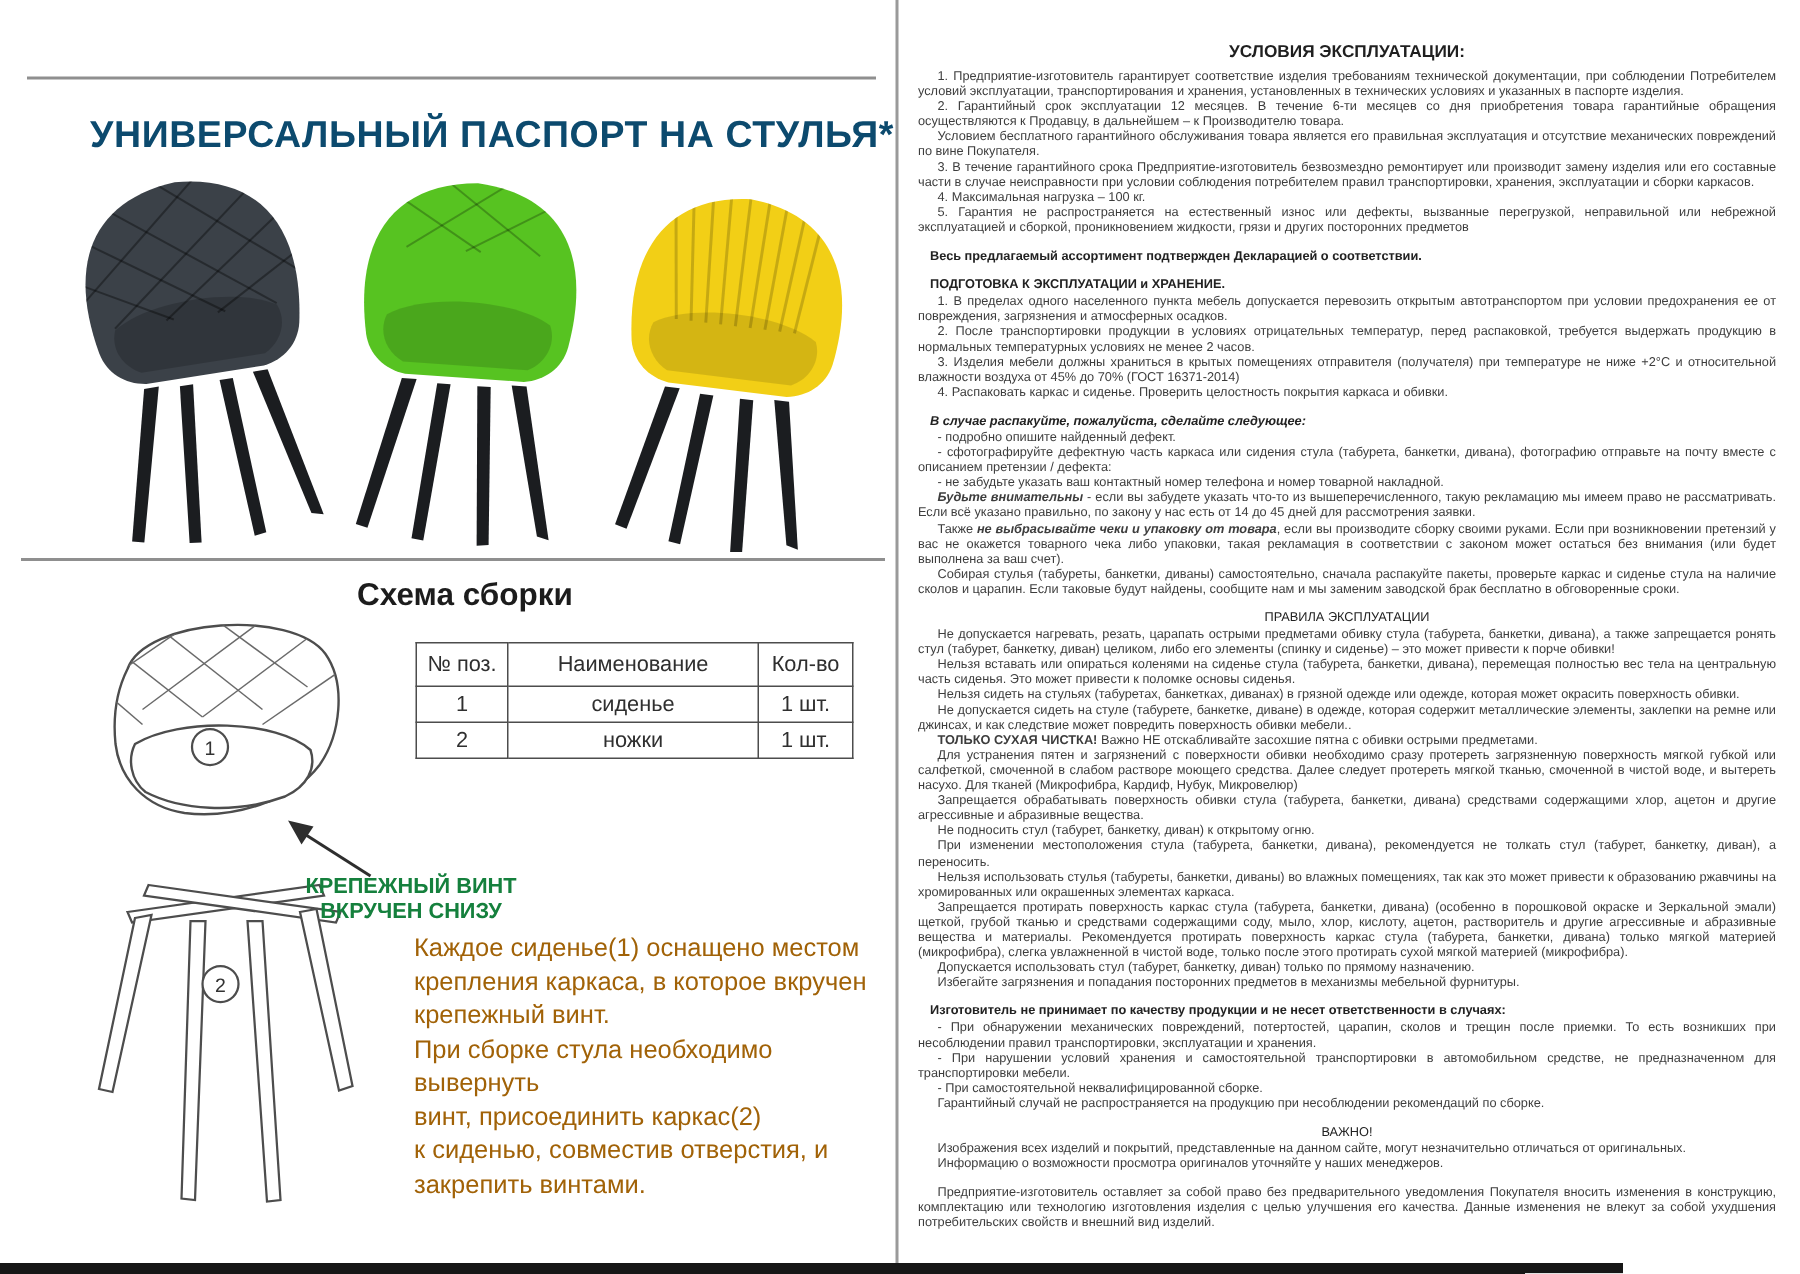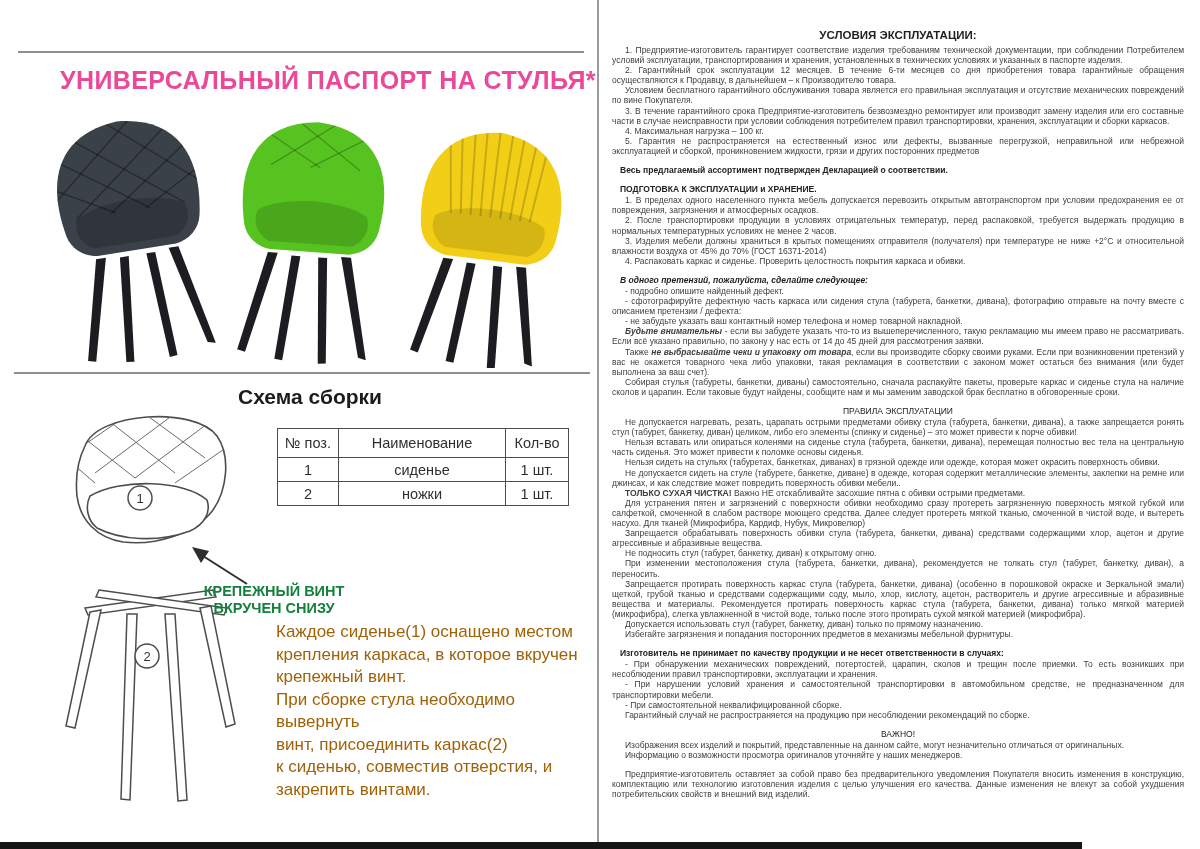--- a/index.html
+++ b/index.html
@@ -3,22 +3,22 @@
 <meta charset="utf-8">
 <style>
   html,body{margin:0;padding:0;background:#fff;}
   .page{position:relative;width:1200px;height:849px;background:#ffffff;overflow:hidden;
         font-family:"Liberation Sans","DejaVu Sans",sans-serif;color:#3d3d3d;}
 
   
   .rule{position:absolute;height:2px;background:#8f8f8f;}
   .rule-top{left:18px;top:51px;width:566px;}
   .rule-mid{left:14px;top:372px;width:576px;}
-  .page-title{position:absolute;left:0;top:66px;width:656px;text-align:center;
-              font-size:25px;font-weight:bold;color:#ec4899;letter-spacing:.4px;}
+  .page-title{position:absolute;left:0;top:76px;width:656px;text-align:center;
+              font-size:25px;font-weight:bold;color:#0c4a6e;letter-spacing:.4px;}
   .chair{position:absolute;}
   .chair1{left:36px;top:106px;}
   .chair2{left:210px;top:108px;}
   .chair3{left:386px;top:118px;}
 
   .assembly-heading{position:absolute;left:0;top:385px;width:620px;text-align:center;
                     font-size:21px;font-weight:bold;color:#1c1c1c;}
   .diagram{position:absolute;left:35px;top:398px;}
 
   .parts-table{position:absolute;left:277px;top:428px;border-collapse:collapse;
@@ -243,37 +243,38 @@
       <div class="rb-p">Условием бесплатного гарантийного обслуживания товара является его правильная эксплуатация и отсутствие механических повреждений по вине Покупателя.</div>
       <div class="rb-p">3. В течение гарантийного срока Предприятие-изготовитель безвозмездно ремонтирует или производит замену изделия или его составные части в случае неисправности при условии соблюдения потребителем правил транспортировки, хранения, эксплуатации и сборки каркасов.</div>
       <div class="rb-p">4. Максимальная нагрузка – 100 кг.</div>
       <div class="rb-p">5. Гарантия не распространяется на естественный износ или дефекты, вызванные перегрузкой, неправильной или небрежной эксплуатацией и сборкой, проникновением жидкости, грязи и других посторонних предметов</div>
       <div class="rb-hl">Весь предлагаемый ассортимент подтвержден Декларацией о соответствии.</div>
       <div class="rb-hl">ПОДГОТОВКА К ЭКСПЛУАТАЦИИ и ХРАНЕНИЕ.</div>
       <div class="rb-p">1. В пределах одного населенного пункта мебель допускается перевозить открытым автотранспортом при условии предохранения ее от повреждения, загрязнения и атмосферных осадков.</div>
       <div class="rb-p">2. После транспортировки продукции в условиях отрицательных температур, перед распаковкой, требуется выдержать продукцию в нормальных температурных условиях не менее 2 часов.</div>
       <div class="rb-p">3. Изделия мебели должны храниться в крытых помещениях отправителя (получателя) при температуре не ниже +2°С и относительной влажности воздуха от 45% до 70% (ГОСТ 16371-2014)</div>
       <div class="rb-p">4. Распаковать каркас и сиденье. Проверить целостность покрытия каркаса и обивки.</div>
-      <div class="rb-hli">В одного претензий, пожалуйста, сделайте следующее:</div>
+      <div class="rb-hli">В случае распакуйте, пожалуйста, сделайте следующее:</div>
       <div class="rb-p">- подробно опишите найденный дефект.</div>
       <div class="rb-p">- сфотографируйте дефектную часть каркаса или сидения стула (табурета, банкетки, дивана), фотографию отправьте на почту вместе с описанием претензии / дефекта:</div>
       <div class="rb-p">- не забудьте указать ваш контактный номер телефона и номер товарной накладной.</div>
       <div class="rb-p"><span class="run-b run-i">Будьте внимательны</span> - если вы забудете указать что-то из вышеперечисленного, такую рекламацию мы имеем право не рассматривать. Если всё указано правильно, по закону у нас есть от 14 до 45 дней для рассмотрения заявки.</div>
       <div class="rb-p">Также <span class="run-b run-i">не выбрасывайте чеки и упаковку от товара</span>, если вы производите сборку своими руками. Если при возникновении претензий у вас не окажется товарного чека либо упаковки, такая рекламация в соответствии с законом может остаться без внимания (или будет выполнена за ваш счет).</div>
       <div class="rb-p">Собирая стулья (табуреты, банкетки, диваны) самостоятельно, сначала распакуйте пакеты, проверьте каркас и сиденье стула на наличие сколов и царапин. Если таковые будут найдены, сообщите нам и мы заменим заводской брак бесплатно в обговоренные сроки.</div>
       <div class="rb-hc">ПРАВИЛА ЭКСПЛУАТАЦИИ</div>
       <div class="rb-p">Не допускается нагревать, резать, царапать острыми предметами обивку стула (табурета, банкетки, дивана), а также запрещается ронять стул (табурет, банкетку, диван) целиком, либо его элементы (спинку и сиденье) – это может привести к порче обивки!</div>
       <div class="rb-p">Нельзя вставать или опираться коленями на сиденье стула (табурета, банкетки, дивана), перемещая полностью вес тела на центральную часть сиденья. Это может привести к поломке основы сиденья.</div>
       <div class="rb-p">Нельзя сидеть на стульях (табуретах, банкетках, диванах) в грязной одежде или одежде, которая может окрасить поверхность обивки.</div>
       <div class="rb-p">Не допускается сидеть на стуле (табурете, банкетке, диване) в одежде, которая содержит металлические элементы, заклепки на ремне или джинсах, и как следствие может повредить поверхность обивки мебели..</div>
       <div class="rb-p"><span class="run-b ">ТОЛЬКО СУХАЯ ЧИСТКА!</span> Важно НЕ отскабливайте засохшие пятна с обивки острыми предметами.</div>
       <div class="rb-p">Для устранения пятен и загрязнений с поверхности обивки необходимо сразу протереть загрязненную поверхность мягкой губкой или салфеткой, смоченной в слабом растворе моющего средства. Далее следует протереть мягкой тканью, смоченной в чистой воде, и вытереть насухо. Для тканей (Микрофибра, Кардиф, Нубук, Микровелюр)</div>
       <div class="rb-p">Запрещается обрабатывать поверхность обивки стула (табурета, банкетки, дивана) средствами содержащими хлор, ацетон и другие агрессивные и абразивные вещества.</div>
       <div class="rb-p">Не подносить стул (табурет, банкетку, диван) к открытому огню.</div>
       <div class="rb-p">При изменении местоположения стула (табурета, банкетки, дивана), рекомендуется не толкать стул (табурет, банкетку, диван), а переносить.</div>
+      <div class="rb-p">Нельзя использовать стулья (табуреты, банкетки, диваны) во влажных помещениях, так как это может привести к образованию ржавчины на хромированных или окрашенных элементах каркаса.</div>
       <div class="rb-p">Запрещается протирать поверхность каркас стула (табурета, банкетки, дивана) (особенно в порошковой окраске и Зеркальной эмали) щеткой, грубой тканью и средствами содержащими соду, мыло, хлор, кислоту, ацетон, растворитель и другие агрессивные и абразивные вещества и материалы. Рекомендуется протирать поверхность каркас стула (табурета, банкетки, дивана) только мягкой материей (микрофибра), слегка увлажненной в чистой воде, только после этого протирать сухой мягкой материей (микрофибра).</div>
       <div class="rb-p">Допускается использовать стул (табурет, банкетку, диван) только по прямому назначению.</div>
       <div class="rb-p">Избегайте загрязнения и попадания посторонних предметов в механизмы мебельной фурнитуры.</div>
       <div class="rb-hl">Изготовитель не принимает по качеству продукции и не несет ответственности в случаях:</div>
       <div class="rb-p">- При обнаружении механических повреждений, потертостей, царапин, сколов и трещин после приемки. То есть возникших при несоблюдении правил транспортировки, эксплуатации и хранения.</div>
       <div class="rb-p">- При нарушении условий хранения и самостоятельной транспортировки в автомобильном средстве, не предназначенном для транспортировки мебели.</div>
       <div class="rb-p">- При самостоятельной неквалифицированной сборке.</div>
       <div class="rb-p">Гарантийный случай не распространяется на продукцию при несоблюдении рекомендаций по сборке.</div>
       <div class="rb-hc">ВАЖНО!</div>
       <div class="rb-p">Изображения всех изделий и покрытий, представленные на данном сайте, могут незначительно отличаться от оригинальных.</div>

